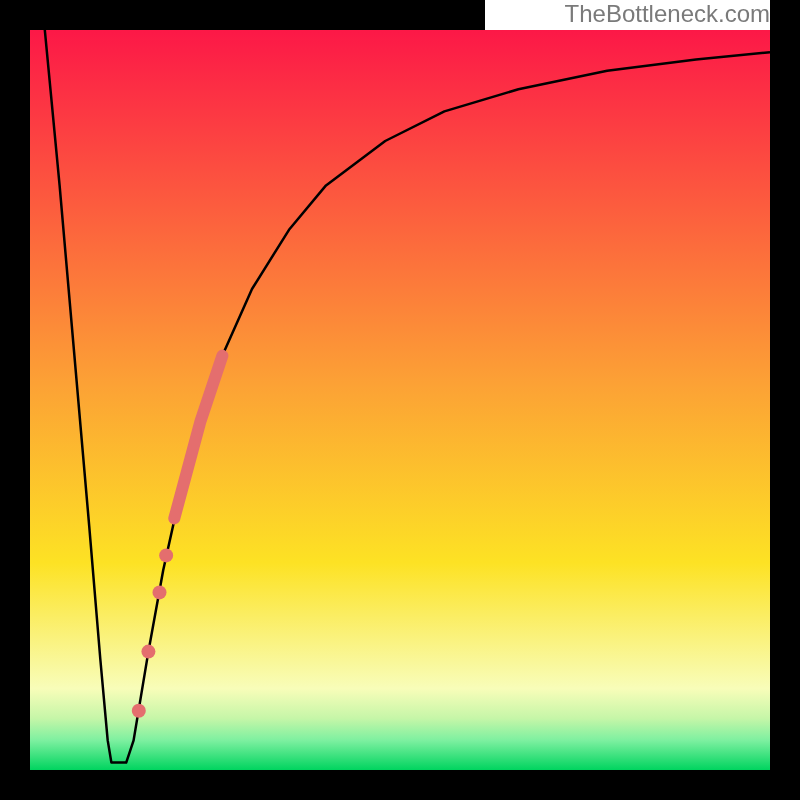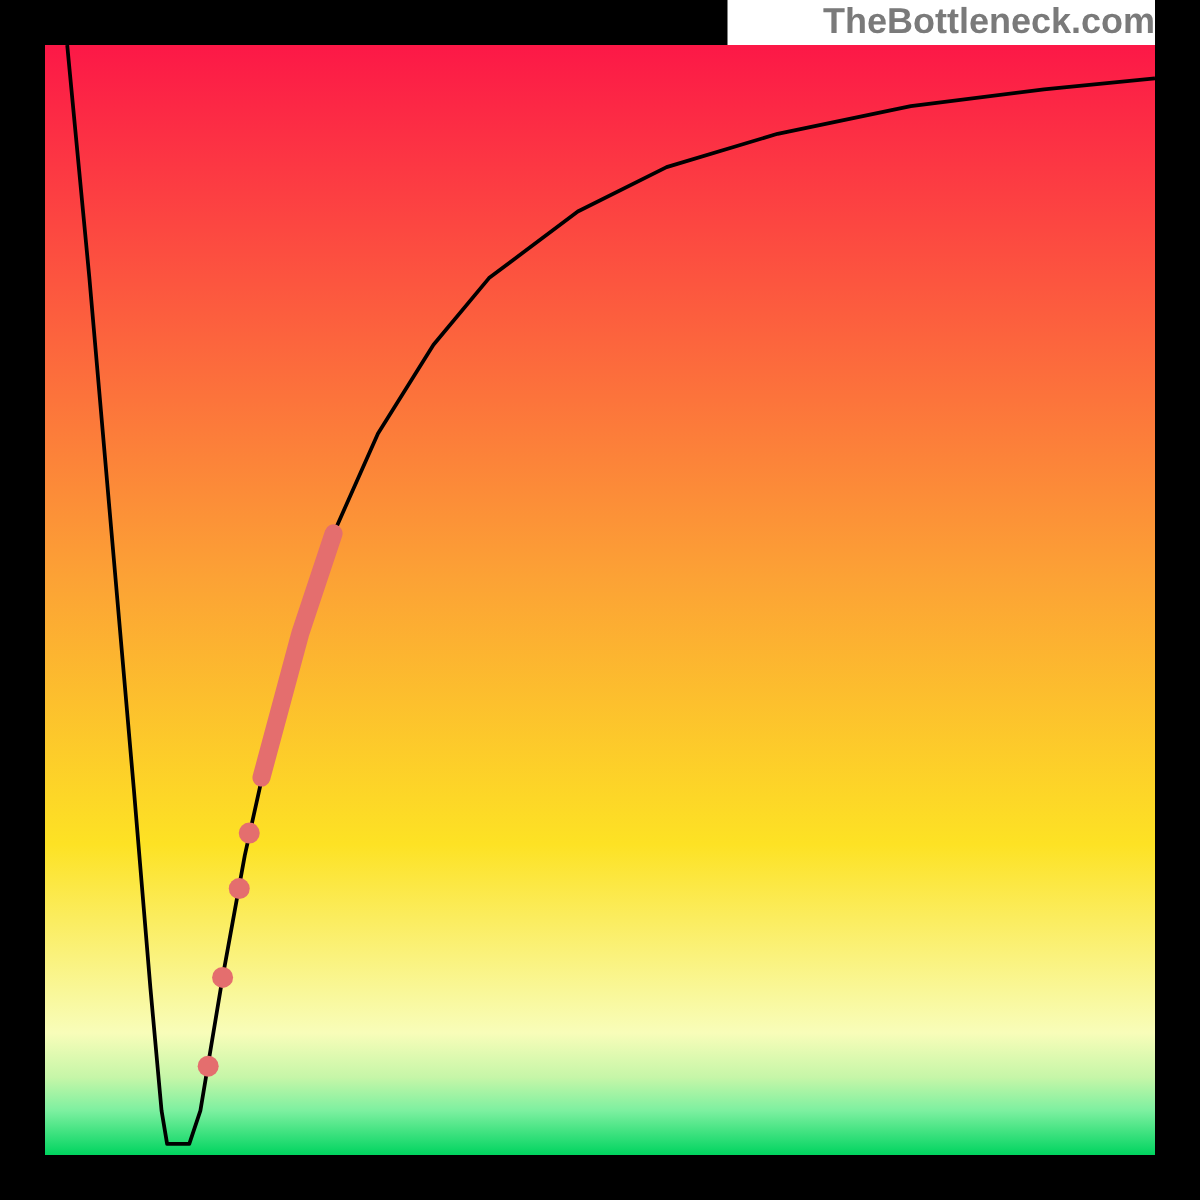--- a/index.html
+++ b/index.html
@@ -6,21 +6,20 @@
     margin: 0;
     padding: 0;
     width: 800px;
     height: 800px;
     overflow: hidden;
   }
   .chart-root {
     position: relative;
     width: 800px;
     height: 628px;
-    font-weight: bold;
   }
   svg {
     display: block;
   }
   .watermark-text {
     font-family: Arial, Helvetica, sans-serif;
     font-size: 24px;
     fill: #7a7a7a;
     text-anchor: end;
   }

